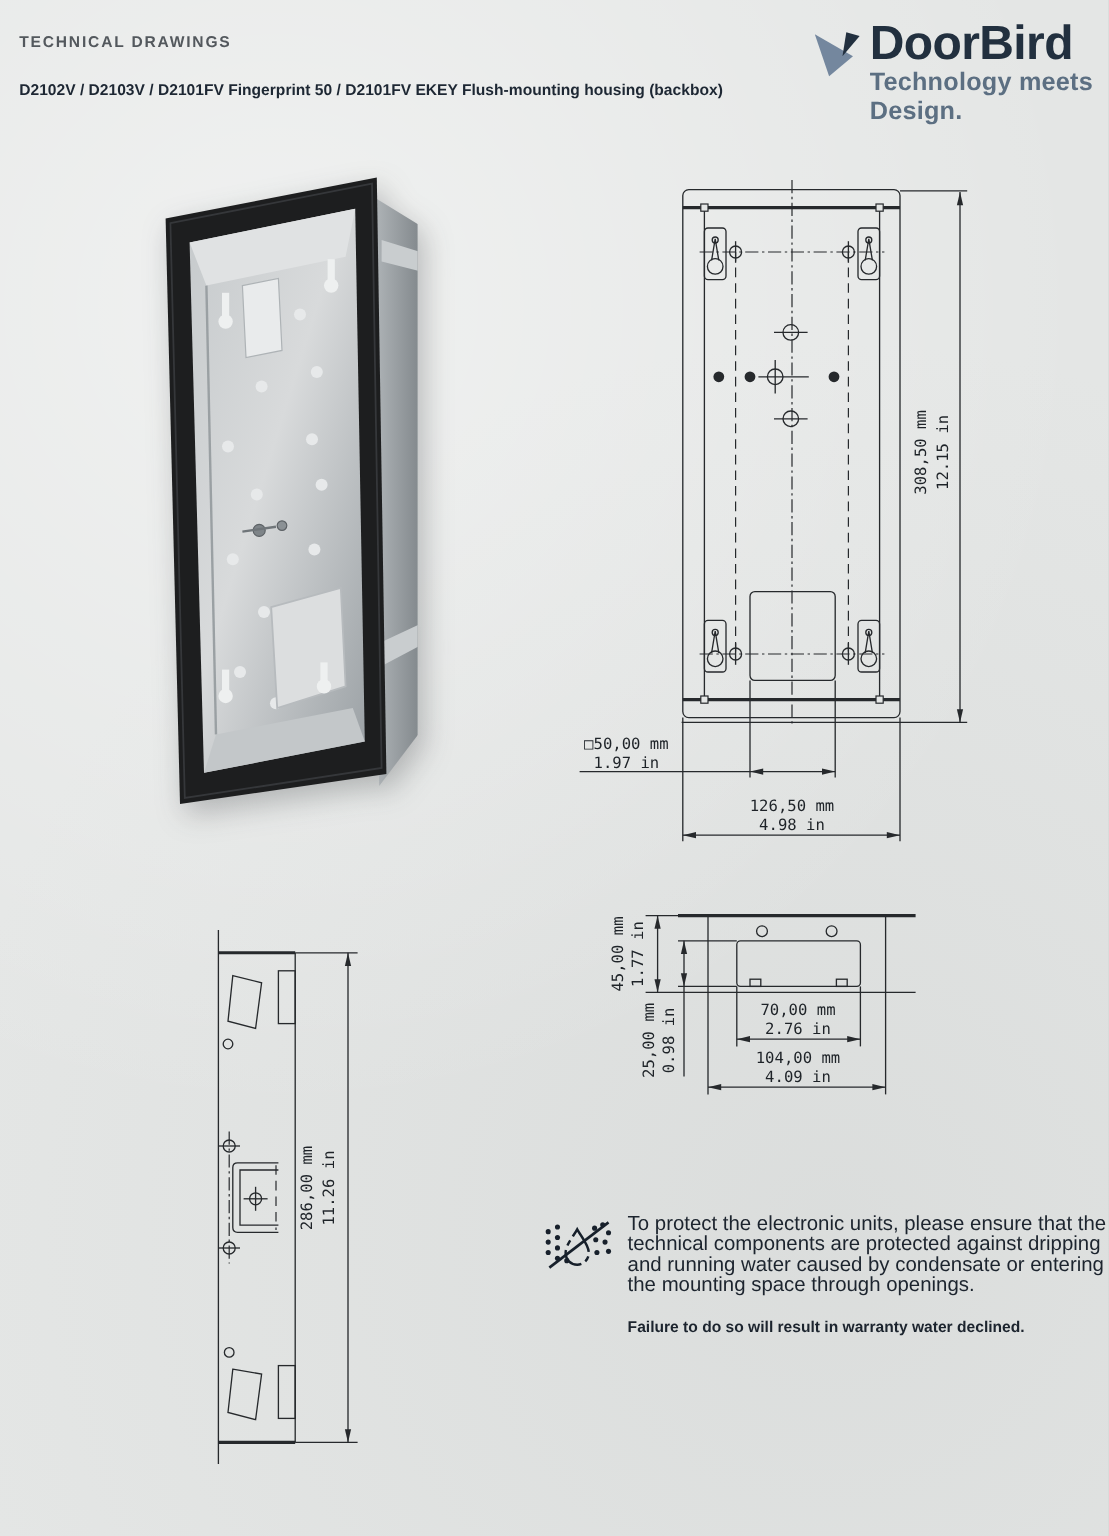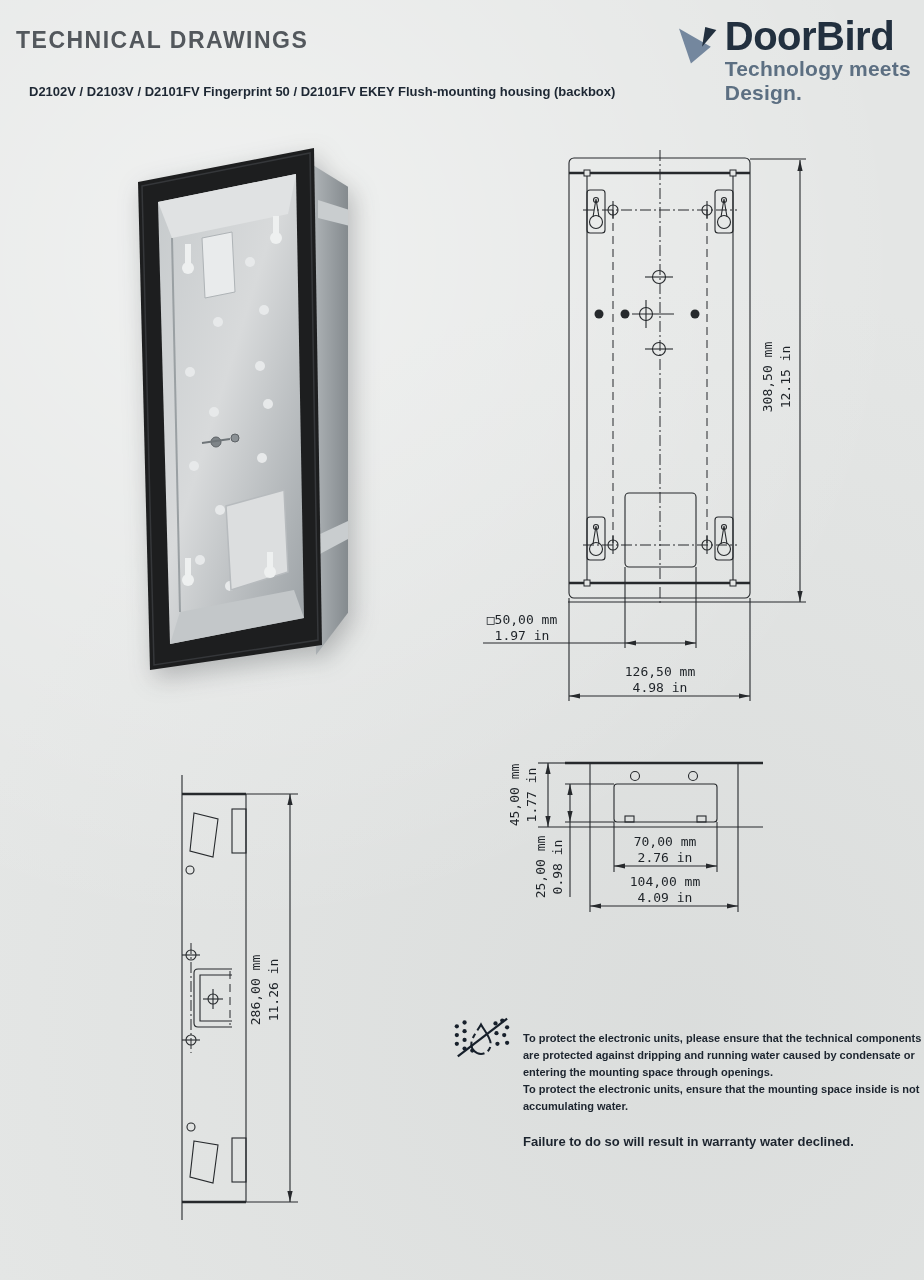--- a/index.html
+++ b/index.html
@@ -8,46 +8,46 @@
     position:relative; width:924px; height:1280px; overflow:hidden;
     background-color:#e4e6e5;
     background-image:
       radial-gradient(circle at 25% 20%, rgba(255,255,255,.45), transparent 55%),
       radial-gradient(circle at 75% 80%, rgba(205,208,207,.4), transparent 60%);
     font-family:"Liberation Sans", sans-serif;
     color:#1c242e;
   }
   .page-title {
     position:absolute; left:16px; top:27px;
-    font-size:23px; font-weight:700; letter-spacing:1.5px;
+    font-size:13px; font-weight:700; letter-spacing:1.5px;
     color:#53585d;
   }
   .logo { position:absolute; left:679px; top:15px; width:260px; height:62px; display:flex; align-items:flex-start;justify-content:flex-end; }
   .logo-mark { width:50px; height:48px; margin-top:7px; }
   .logo-text { margin-left:6px; }
   .logo-brand { font-size:40px; font-weight:700; color:#22303f; line-height:42px; letter-spacing:-0.5px; }
   .logo-tagline { font-size:21px; font-weight:700; color:#5c6f82; letter-spacing:.2px; margin-top:0px; }
   .subtitle {
-    position:absolute; left:16px; top:84px; width:700px;
-    font-size:13px; font-weight:700; color:#1d2733;margin-left:13px;
+    position:absolute; left:16px; top:67px; width:700px;
+    font-size:13px; font-weight:700; color:#1d2733;
   }
   .photo { position:absolute; left:118px; top:140px; filter:drop-shadow(5px 9px 12px rgba(40,44,48,.28)); }
   .front-view { position:absolute; left:470px; top:145px; }
   .side-view  { position:absolute; left:160px; top:765px; }
   .top-view   { position:absolute; left:475px; top:750px; }
   svg text.dim {
     font-family:"DejaVu Sans Mono", monospace;
     font-size:13px; fill:#1e2328;
   }
   .notes { position:absolute; left:452px; top:995px; width:470px; }
   .notes-heading { margin-left:71px; width:392px; font-size:13.5px; font-weight:700; line-height:17px; color:#17202b; }
   .note-row { display:flex; align-items:flex-start; margin-top:16px; }
   .note-icon { flex:0 0 58px; margin-right:13px; }
   .note-icon.air { margin-top:4px; }
-  .note-body { width:400px; font-size:11px; font-weight:700; line-height:17px; color:#1c242e;margin-top:19px; }
+  .note-body { width:400px; font-size:17px; font-weight:400; line-height:17px; color:#1c242e; }
   .note-body p + p { margin-top:0; }
   .note-row.air-row { margin-top:30px; }
   .warranty { margin-left:71px; margin-top:18px; width:400px; font-size:13px; font-weight:600; line-height:17px; color:#1c242e; }
   .ln   { stroke:#26292c; stroke-width:1.1; fill:none; }
   .lnT  { stroke:#26292c; stroke-width:2.6; fill:none; }
   .arr  { fill:#26292c; stroke:none; }
   .dd   { stroke:#26292c; stroke-width:1; fill:none; stroke-dasharray:11 3 2 3; }
   .dsh  { stroke:#26292c; stroke-width:1; fill:none; stroke-dasharray:8 5; }
   .dot  { fill:#26292c; }
   .wsq  { fill:#e4e6e5; stroke:#26292c; stroke-width:1; }
@@ -339,21 +339,20 @@
           <circle cx="46" cy="22" r="2.2"></circle>
             <circle cx="54" cy="24" r="2.2"></circle>
             <circle cx="57" cy="32" r="2.2"></circle>
           <circle cx="47" cy="33" r="2.2"></circle>
         </g>
         <path d="M30,13 C33.5,19.5 40,26.5 40,33.5 a10,10 0 0 1 -20,0 C20,26.5 26.5,19.5 30,13 Z" fill="none" stroke="#17202b" stroke-width="2.1" stroke-dasharray="22 4 5 4"></path>
         <line x1="6" y1="46" x2="57" y2="7" stroke="#17202b" stroke-width="2.3"></line>
       </svg>
       <div class="note-body">
         <p>To protect the electronic units, please ensure that the technical components are protected against dripping and running water caused by condensate or entering the mounting space through openings.</p>
-        <p>To protect the electronic units, ensure that the mounting space inside is not accumulating water.</p>
       </div>
     </div>
 
 
     <div class="warranty">Failure to do so will result in warranty water declined.</div>
   </div>
 
 </div>
 
 </body></html>

